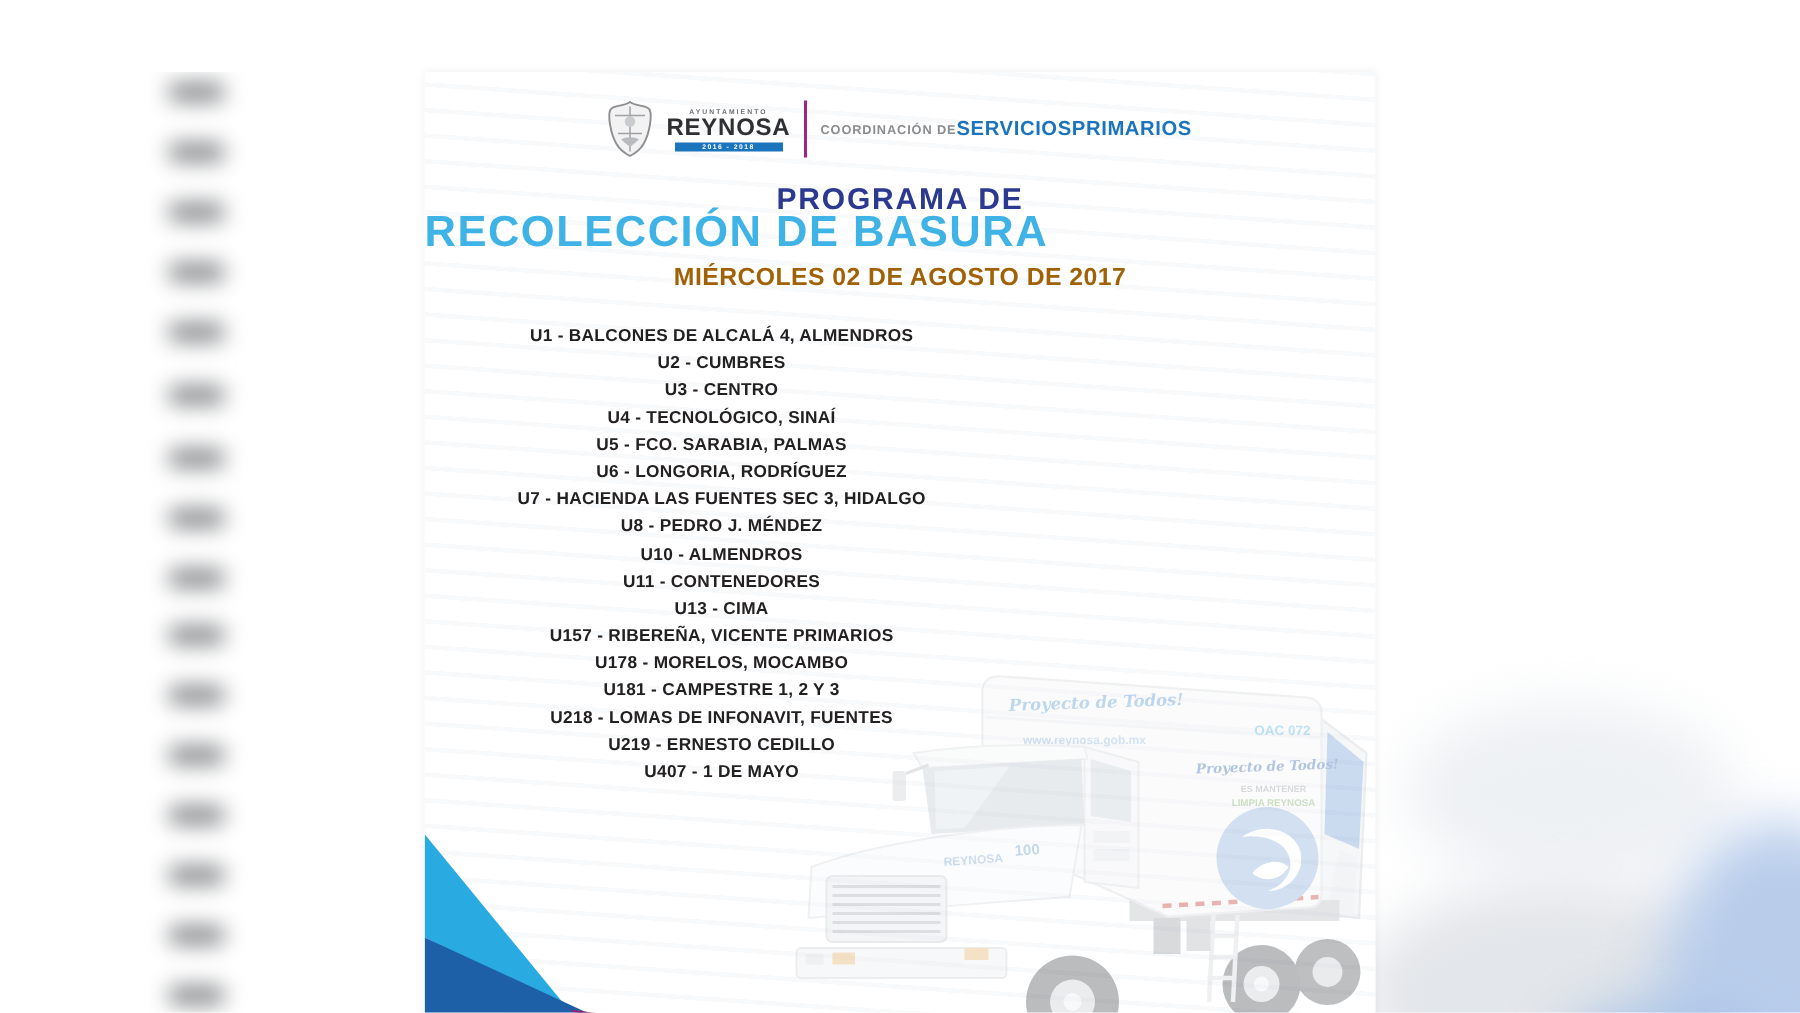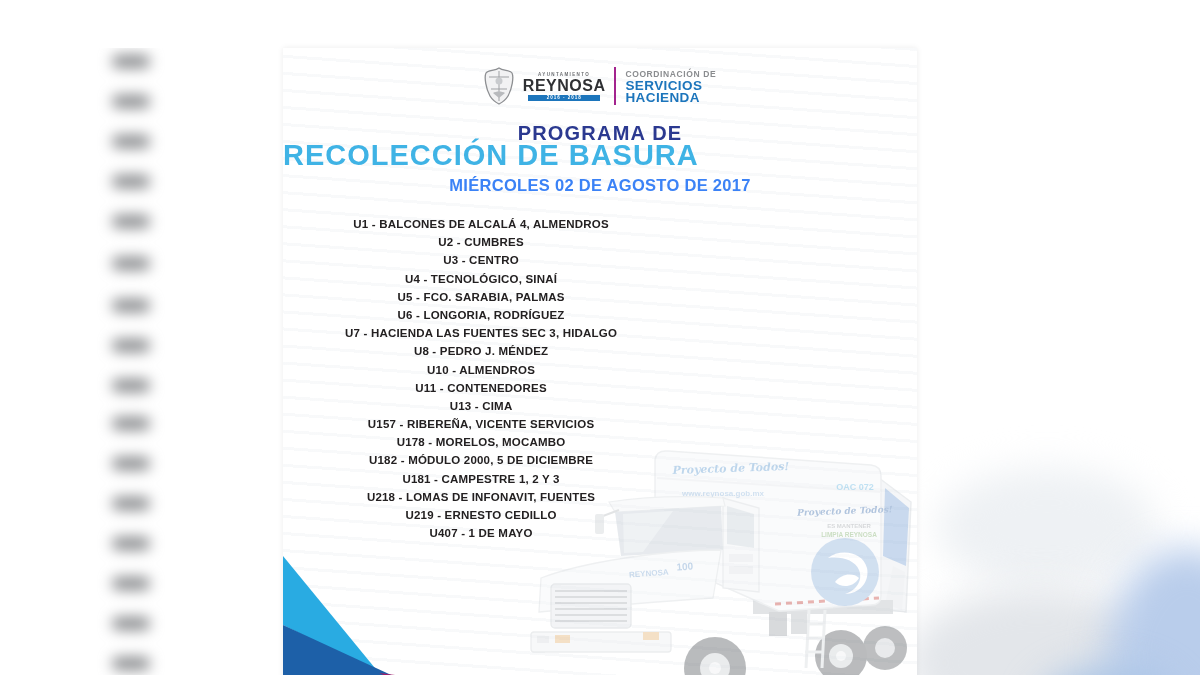--- a/index.html
+++ b/index.html
@@ -37,31 +37,31 @@
   .logo-row { position:absolute; top:13px; left:0; width:100%; height:50px;
               display:flex; justify-content:center; align-items:center; gap:9px; }
   .crest svg { display:block; }
   .reynosa-block { display:flex; flex-direction:column; align-items:center; }
   .ayto   { font-size:4.5px; font-weight:bold; color:#6d6f72; letter-spacing:1.4px; }
   .city   { font-size:16px; font-weight:bold; color:#2f3033; letter-spacing:0.5px; line-height:17px; }
   .years-bar { margin-top:1px; width:72px; height:6px; background:#1c75bc; color:#fff;
                font-size:4.5px; font-weight:bold; text-align:center; line-height:6px;
                letter-spacing:1px; }
   .logo-divider { width:2px; height:38px; background:#a3238e; }
-  .dept { display:flex; flex-direction:column; line-height:12px; }
+  .dept { display:flex; line-height:12px; }
   .dept .d1 { font-size:8.5px; font-weight:bold; color:#8a8c8f; letter-spacing:0.6px; }
   .dept .d2 { font-size:13.5px; font-weight:bold; color:#1c75bc; letter-spacing:0.4px; }
 
   
   .title1 { position:absolute; top:74px;  width:100%; text-align:center;
             font-size:20px;  font-weight:bold; color:#2b3990; letter-spacing:1.2px; }
   .title2 { position:absolute; top:91px;  width:100%; text-align:left;
             font-size:29px;  font-weight:bold; color:#3fb3e5; letter-spacing:1px; }
   .date-line { position:absolute; top:128px; width:100%; text-align:center;
-            font-size:16.5px; font-weight:bold; color:#3b82f6; letter-spacing:0.3px; }
+            font-size:16.5px; font-weight:bold; color:#a16207; letter-spacing:0.3px; }
 
   
   .routes { position:absolute; top:167px; left:62px; list-style:none; }
   .routes li { height:18.2px; line-height:18.2px; font-size:11.5px; font-weight:bold;
                color:#232021; letter-spacing:0.2px; white-space:nowrap;text-align:center; }
 
   
   .truck { position:absolute; left:240px; top:388px; width:392px; height:278px; }
 
   
@@ -165,43 +165,42 @@
       </span>
       <span class="reynosa-block">
         <span class="ayto">AYUNTAMIENTO</span>
         <span class="city">REYNOSA</span>
         <span class="years-bar">2016 - 2018</span>
       </span>
       <span class="logo-divider"></span>
       <span class="dept">
         <span class="d1">COORDINACIÓN DE</span>
         <span class="d2">SERVICIOS</span>
-        <span class="d2">HACIENDA</span>
+        <span class="d2">PRIMARIOS</span>
       </span>
     </div>
 
     <div class="title1">PROGRAMA DE</div>
     <div class="title2">RECOLECCIÓN DE BASURA</div>
     <div class="date-line">MIÉRCOLES 02 DE AGOSTO DE 2017</div>
 
     <ul class="routes">
       <li>U1 - BALCONES DE ALCALÁ 4, ALMENDROS</li>
       <li>U2 - CUMBRES</li>
       <li>U3 -  CENTRO</li>
       <li>U4 - TECNOLÓGICO, SINAÍ</li>
       <li>U5 - FCO. SARABIA, PALMAS</li>
       <li>U6 - LONGORIA, RODRÍGUEZ</li>
       <li>U7 - HACIENDA LAS FUENTES SEC 3, HIDALGO</li>
       <li>U8 - PEDRO J. MÉNDEZ</li>
       <li>U10 - ALMENDROS</li>
       <li>U11 - CONTENEDORES</li>
       <li>U13 - CIMA</li>
-      <li>U157 - RIBEREÑA, VICENTE SERVICIOS</li>
+      <li>U157 - RIBEREÑA, VICENTE PRIMARIOS</li>
       <li>U178 - MORELOS, MOCAMBO</li>
-      <li>U182 -  MÓDULO 2000, 5 DE DICIEMBRE</li>
       <li>U181 - CAMPESTRE 1, 2 Y 3</li>
       <li>U218 - LOMAS DE INFONAVIT, FUENTES</li>
       <li>U219 - ERNESTO CEDILLO</li>
       <li>U407 - 1 DE MAYO</li>
     </ul>
 
     <svg class="truck" viewBox="0 0 392 278">
       <g opacity="0.40">
 
         <ellipse cx="200" cy="263" rx="178" ry="9" fill="#dfe2e5"></ellipse>

